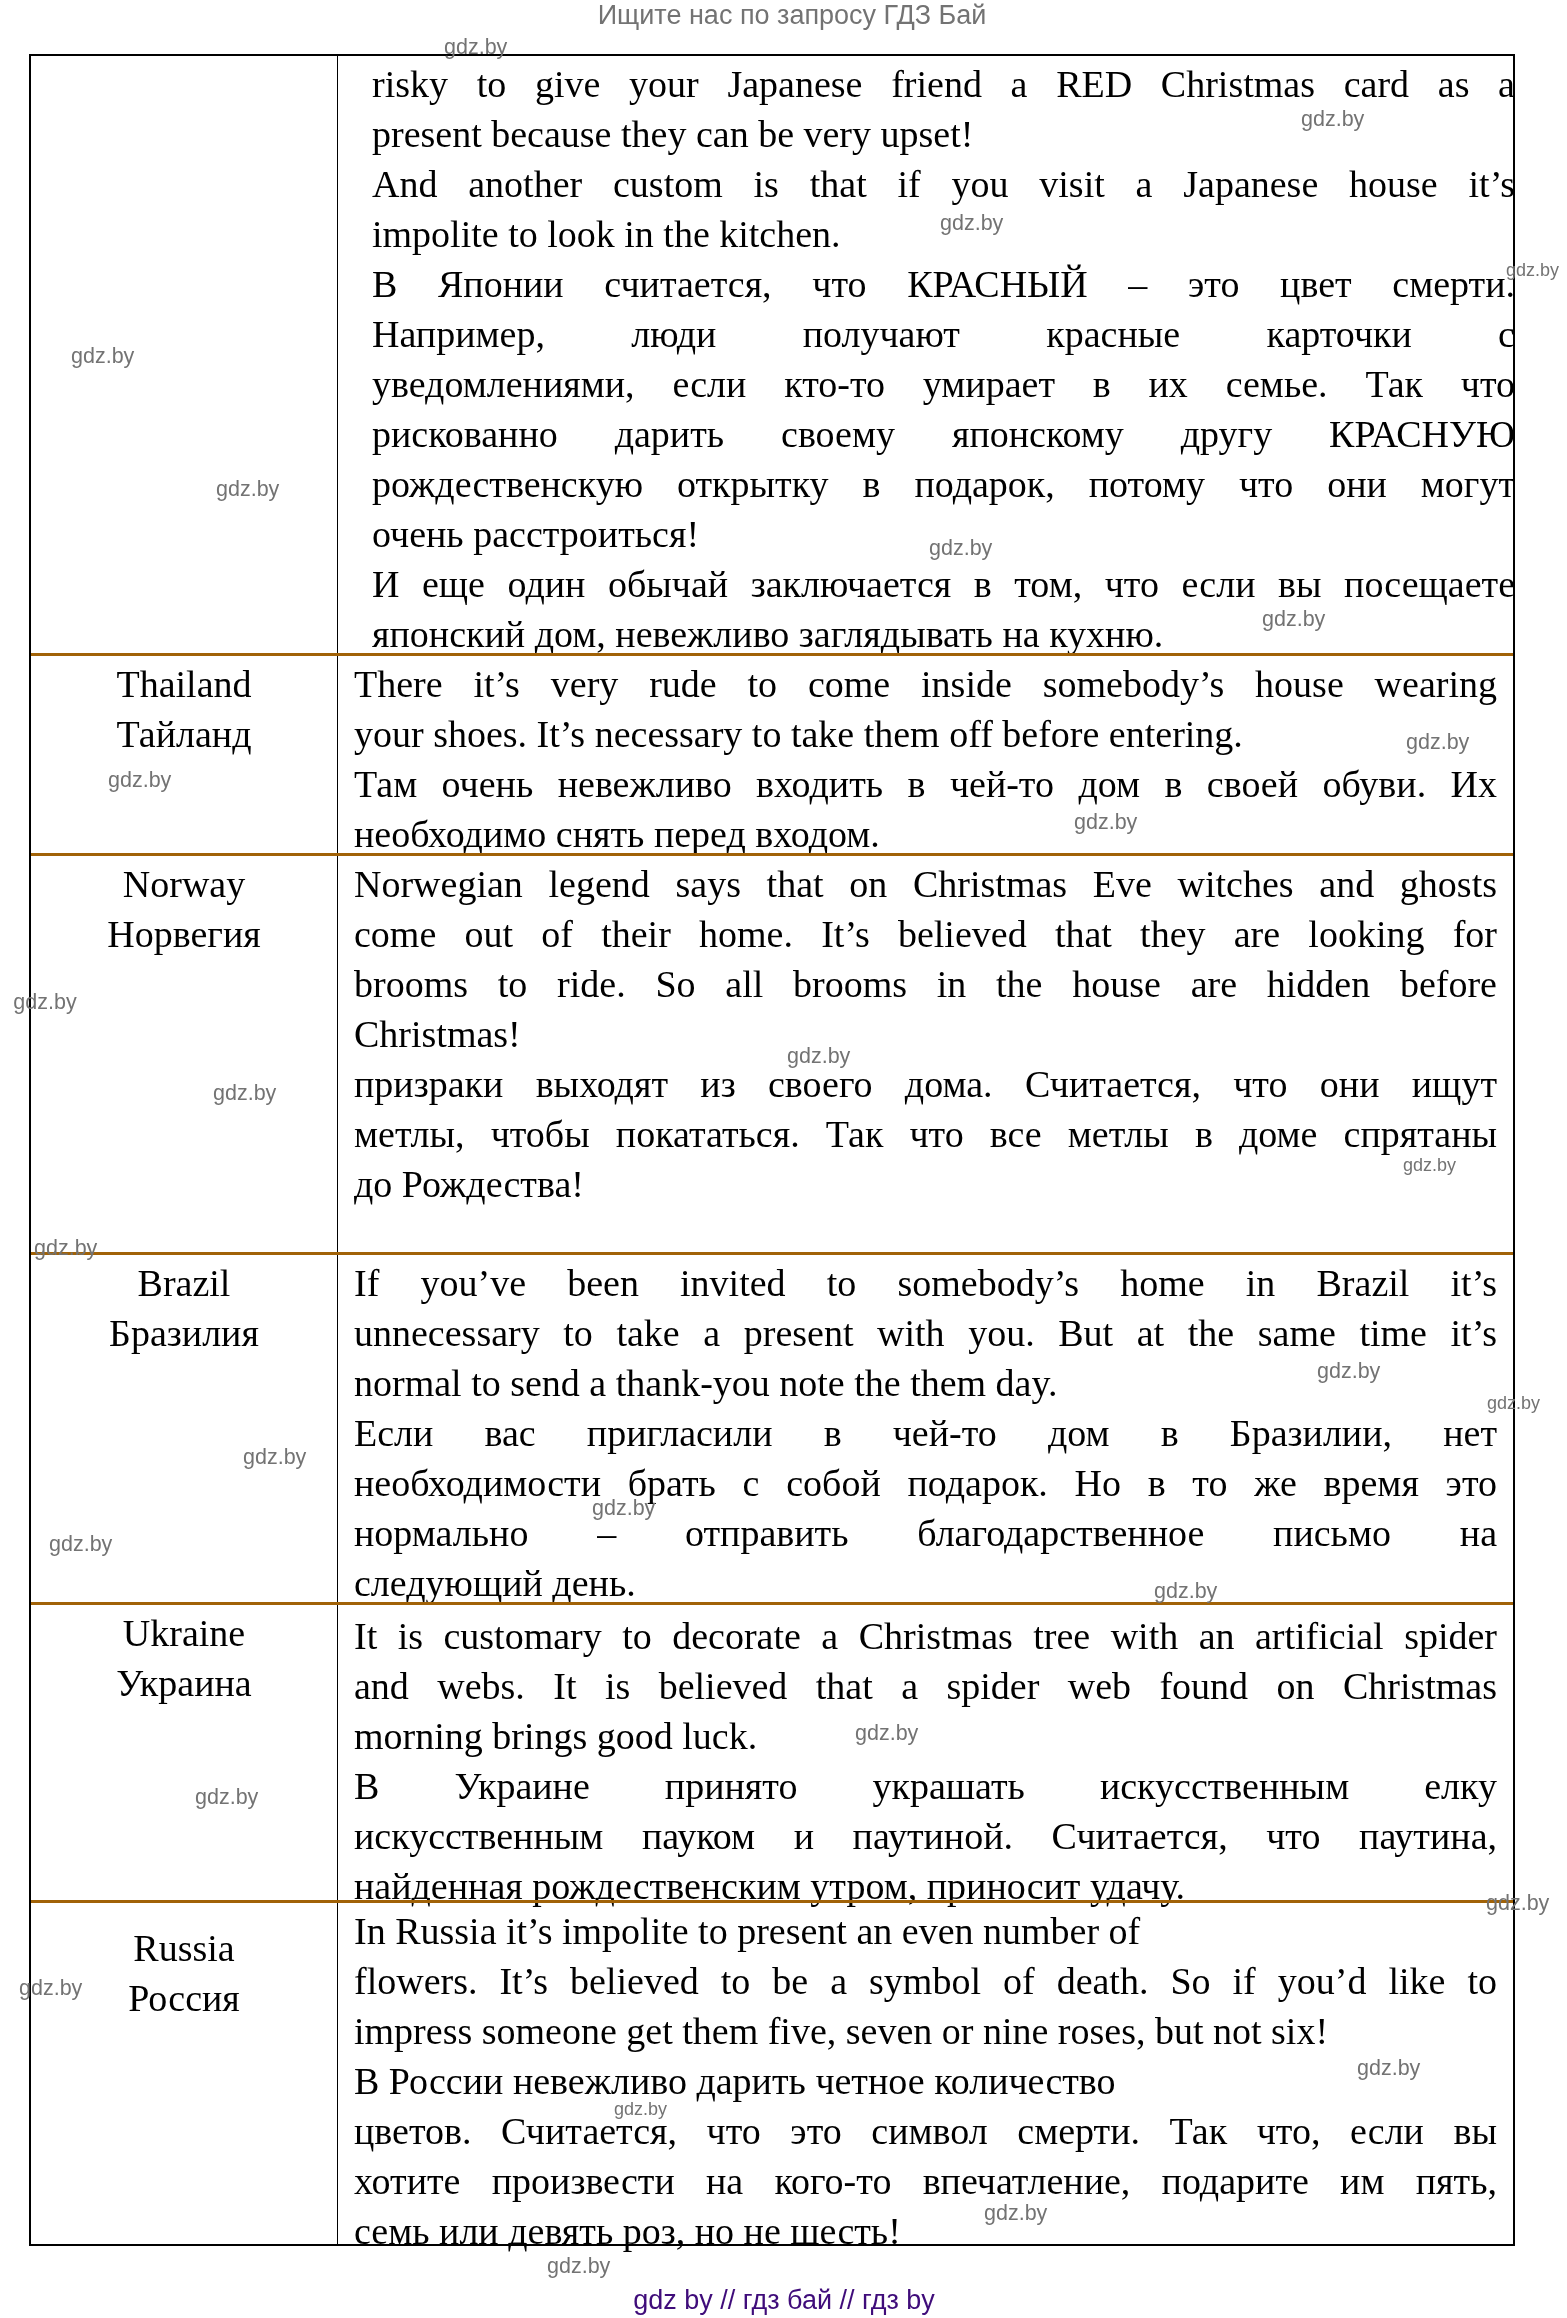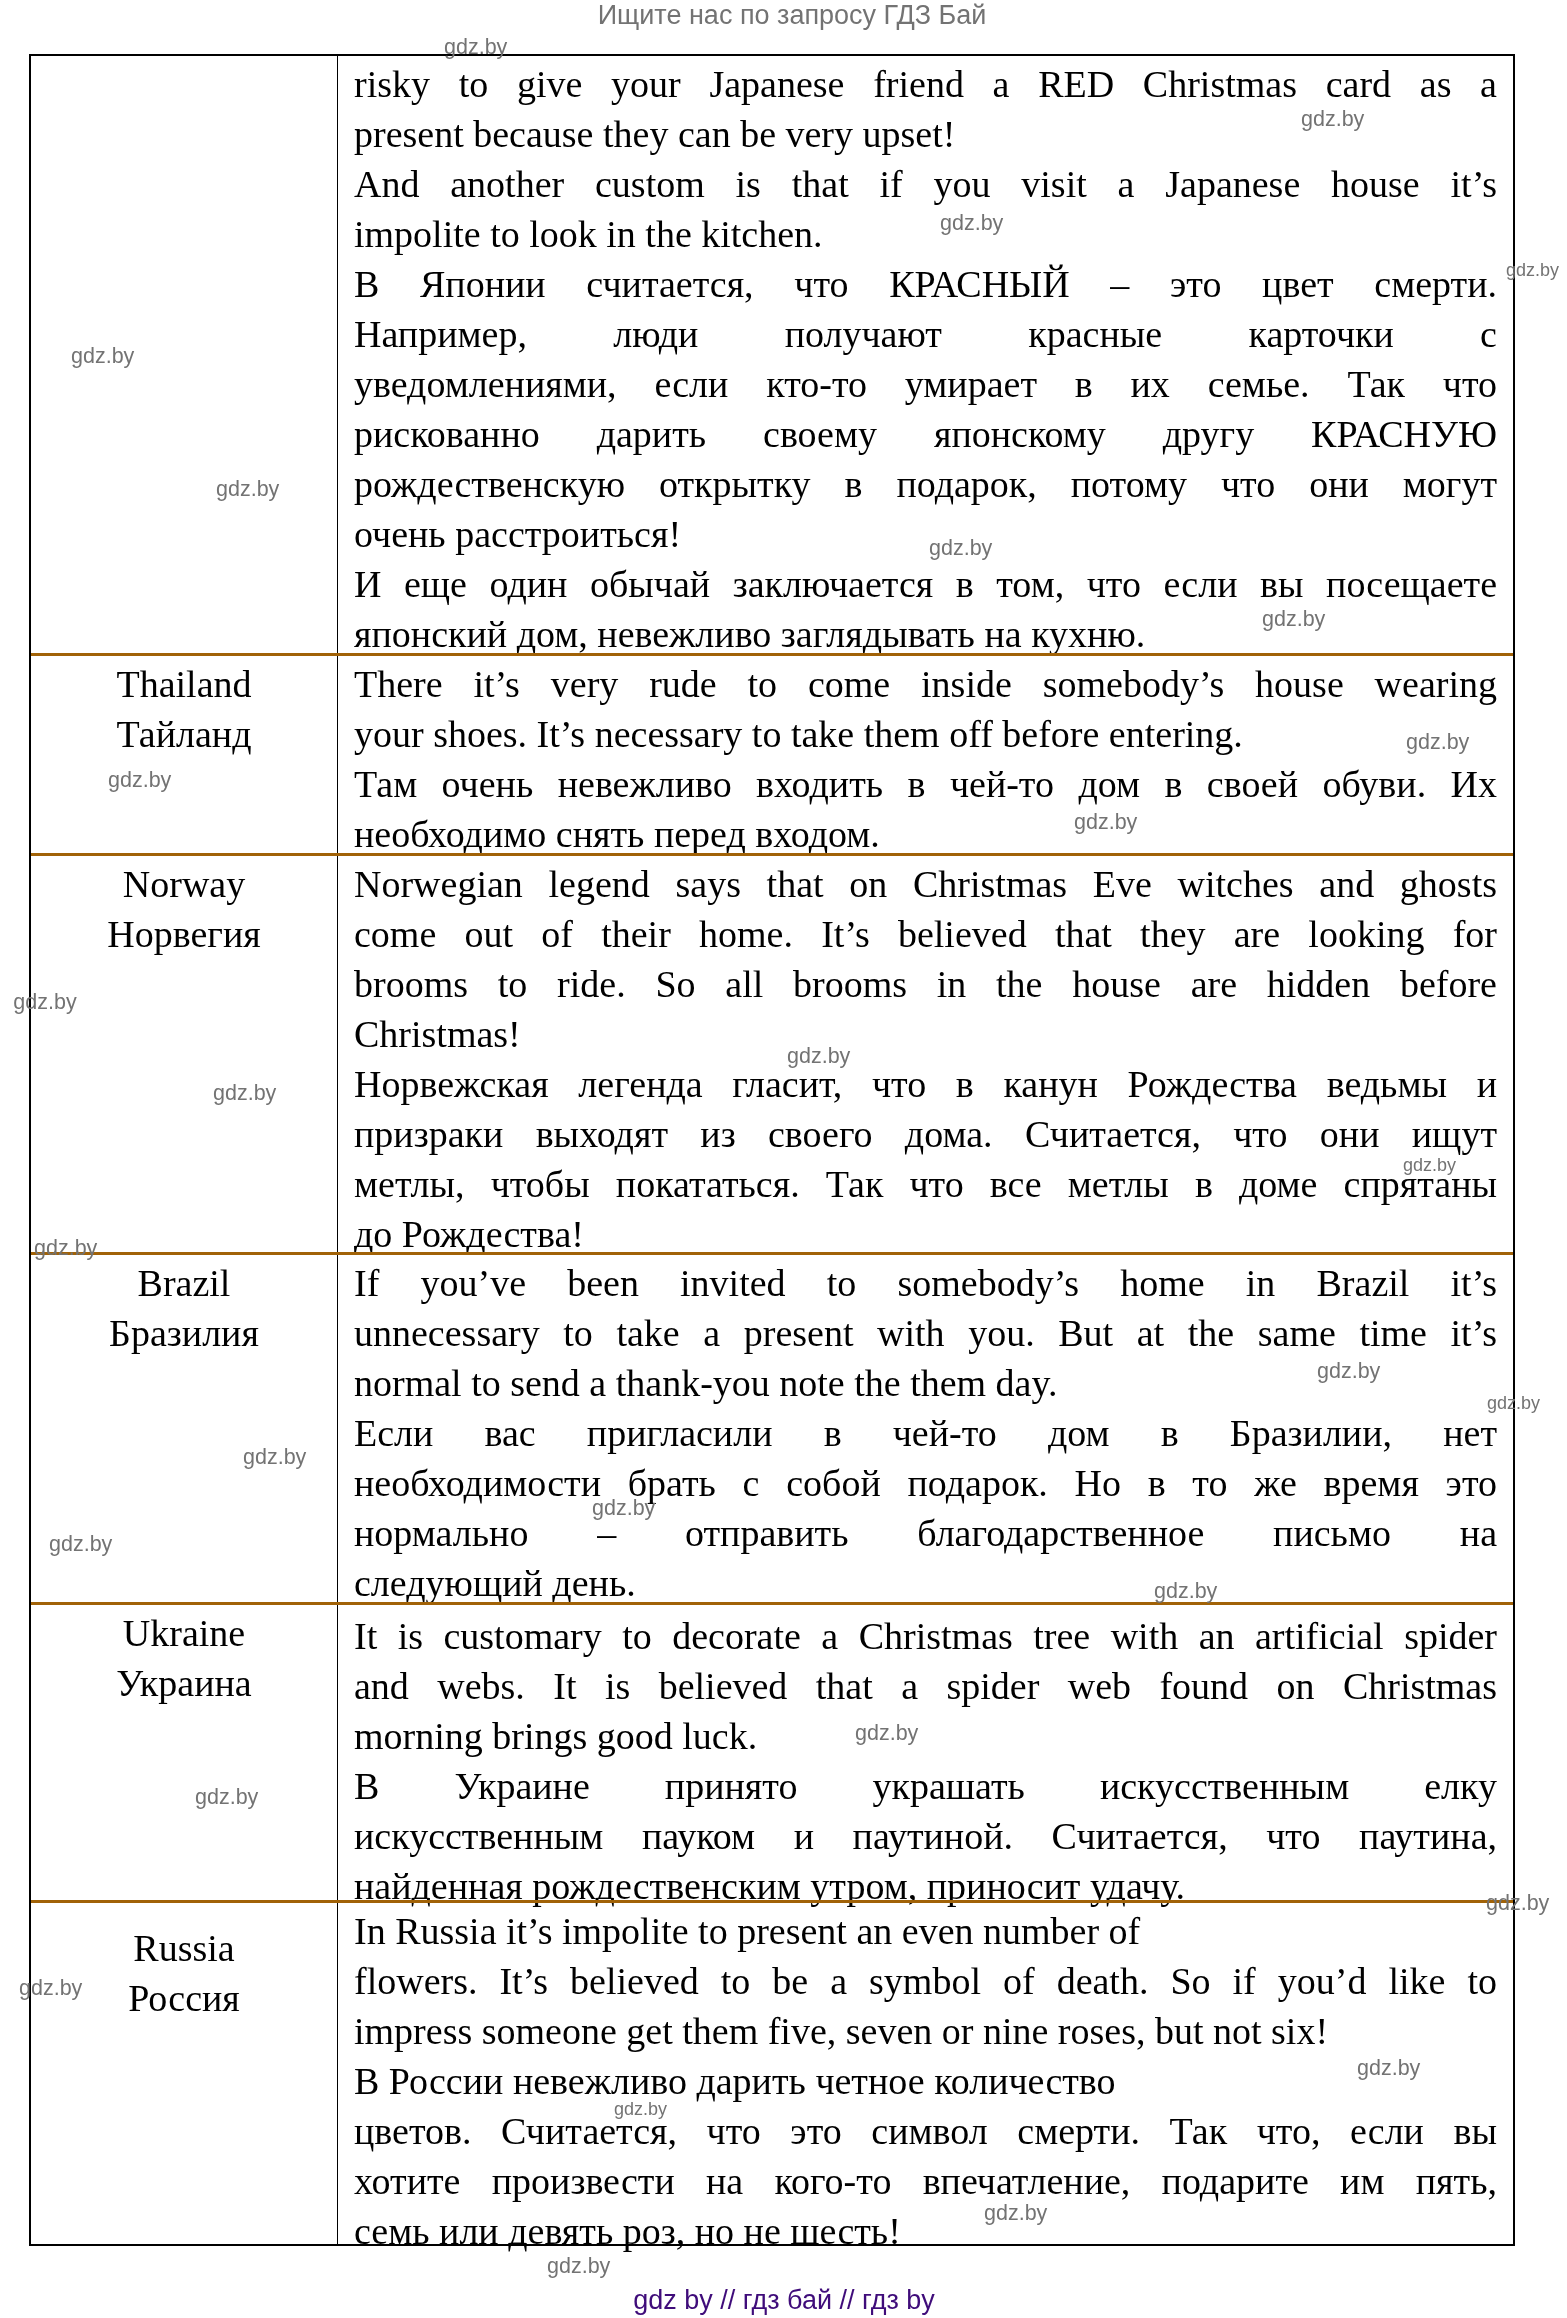--- a/index.html
+++ b/index.html
@@ -17,21 +17,21 @@
   .wm { position:absolute; font-family:"Liberation Sans", sans-serif; font-size:21.5px; line-height:22px; color:#737373; white-space:nowrap; }
 </style>
 </head>
 <body>
 
 <div class="hdr">Ищите нас по запросу ГДЗ Бай</div>
 
 <div class="table">
   <div class="col-sep"></div>
 
-  <div class="row first" style="top:0;height:597px;">
+  <div class="row first" style="top:0;height:597px;margin-left:18px;">
     <div class="text" style="top:3px;">
       <span class="line just">risky to give your Japanese friend a RED Christmas card as a</span>
       <span class="line">present because they can be very upset!</span>
       <span class="line just">And another custom is that if you visit a Japanese house it’s</span>
       <span class="line">impolite to look in the kitchen.</span>
       <span class="line just">В Японии считается, что КРАСНЫЙ – это цвет смерти.</span>
       <span class="line just">Например, люди получают красные карточки с</span>
       <span class="line just">уведомлениями, если кто-то умирает в их семье. Так что</span>
       <span class="line just">рискованно дарить своему японскому другу КРАСНУЮ</span>
       <span class="line just">рождественскую открытку в подарок, потому что они могут</span>
@@ -57,21 +57,20 @@
   <div class="row" style="top:797px;height:400px;">
     <div class="country" style="top:3px;">
       <span class="line">Norway</span>
       <span class="line">Норвегия</span>
     </div>
     <div class="text" style="top:3px;">
       <span class="line just">Norwegian legend says that on Christmas Eve witches and ghosts</span>
       <span class="line just">come out of their home. It’s believed that they are looking for</span>
       <span class="line just">brooms to ride. So all brooms in the house are hidden before</span>
       <span class="line">Christmas!</span>
-      <span class="line just">Норвежская легенда гласит, что в канун Рождества ведьмы и</span>
       <span class="line just">призраки выходят из своего дома. Считается, что они ищут</span>
       <span class="line just">метлы, чтобы покататься. Так что все метлы в доме спрятаны</span>
       <span class="line">до Рождества!</span>
     </div>
   </div>
 
   <div class="row" style="top:1196px;height:349px;">
     <div class="country" style="top:3px;">
       <span class="line">Brazil</span>
       <span class="line">Бразилия</span>

